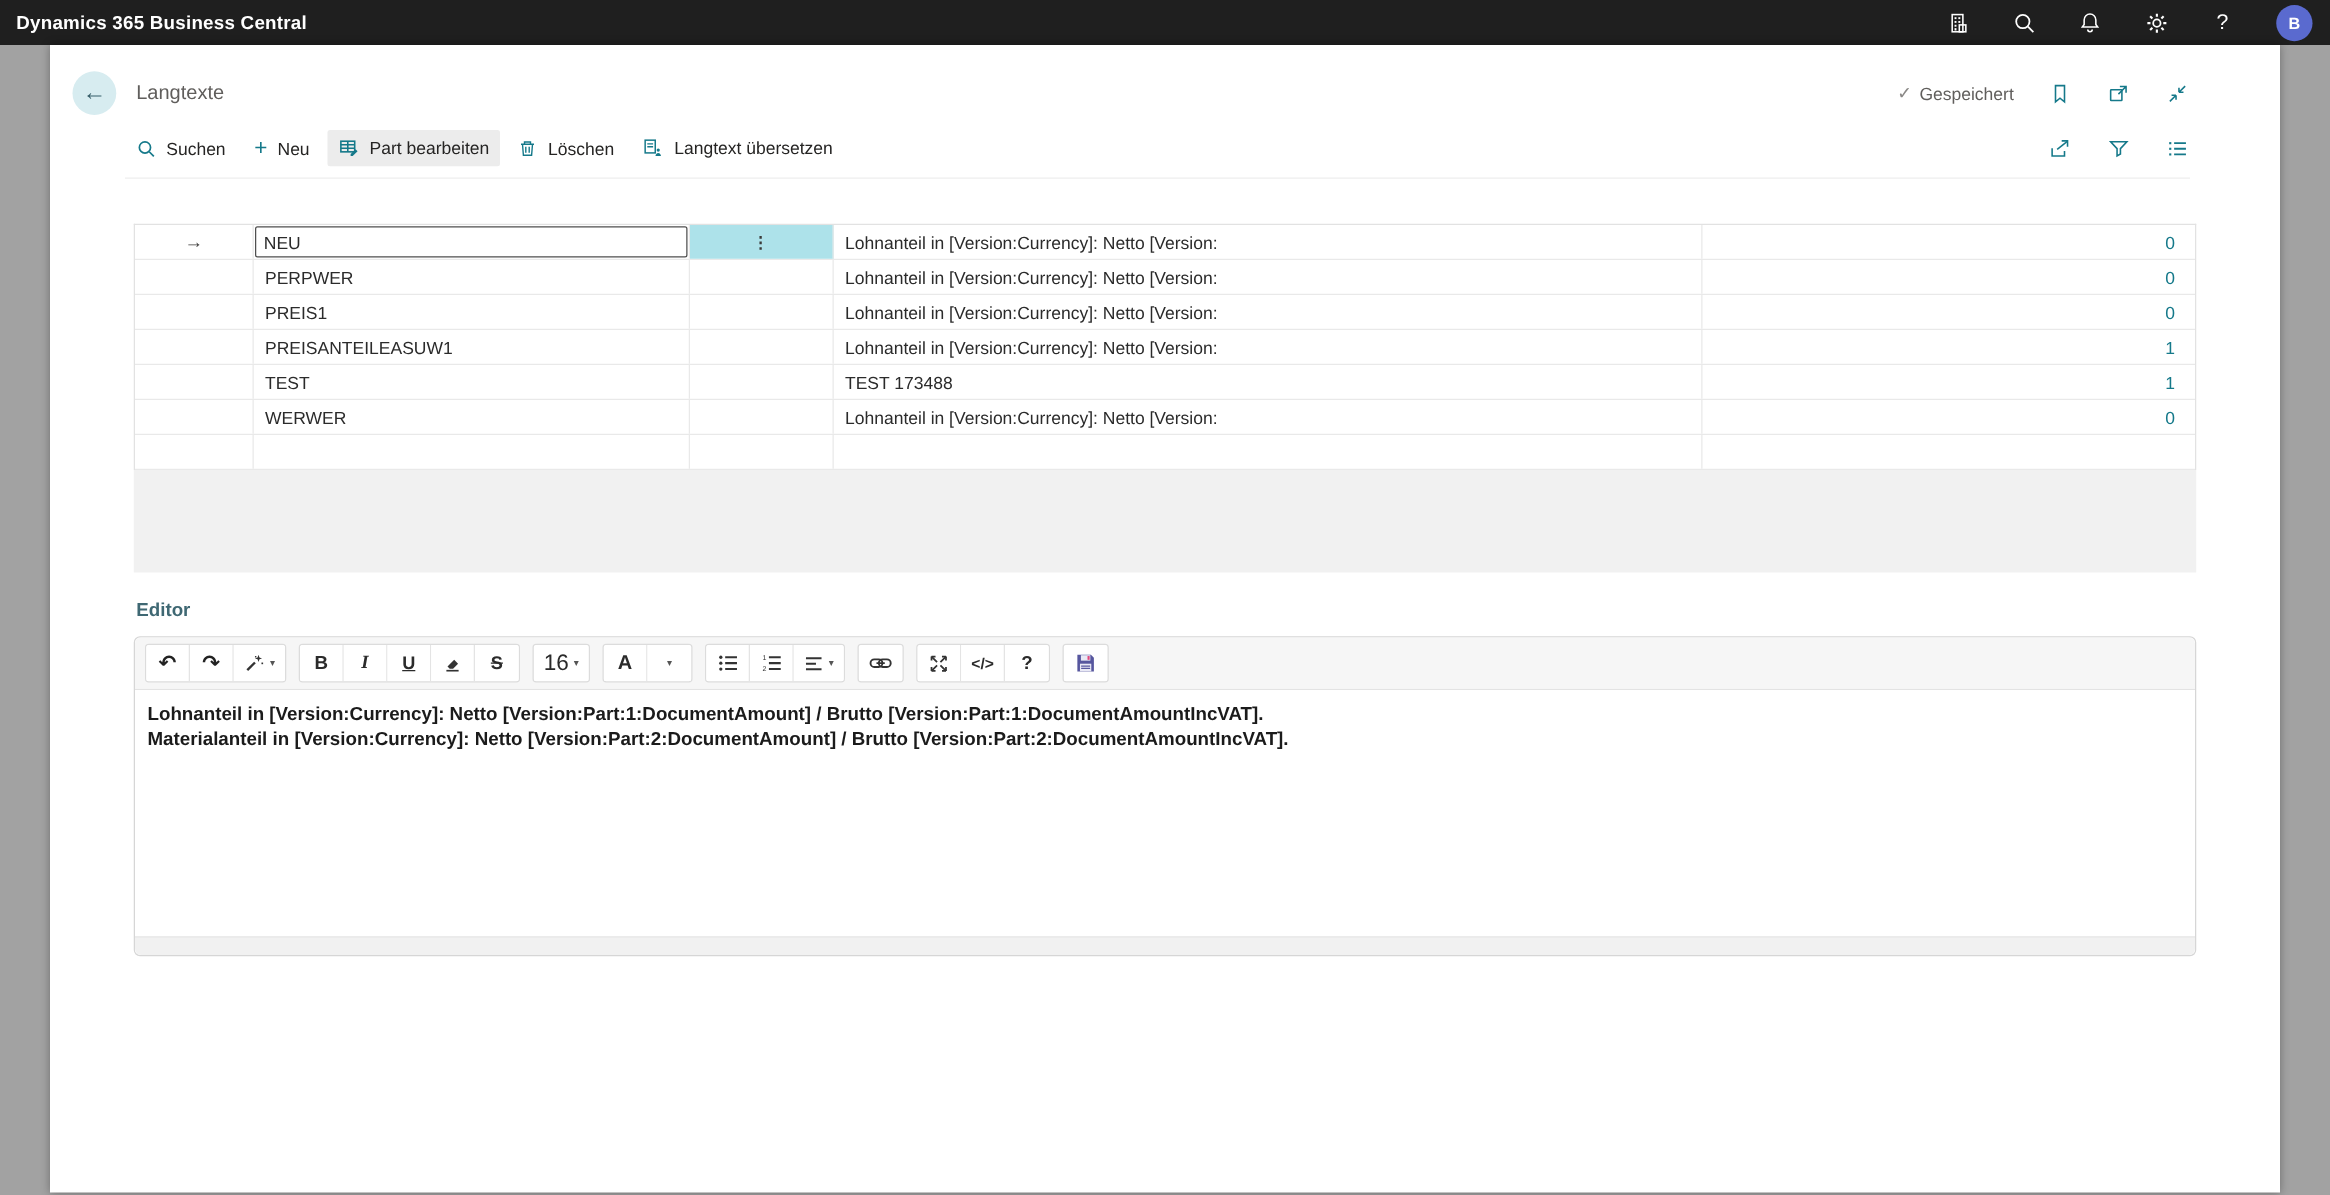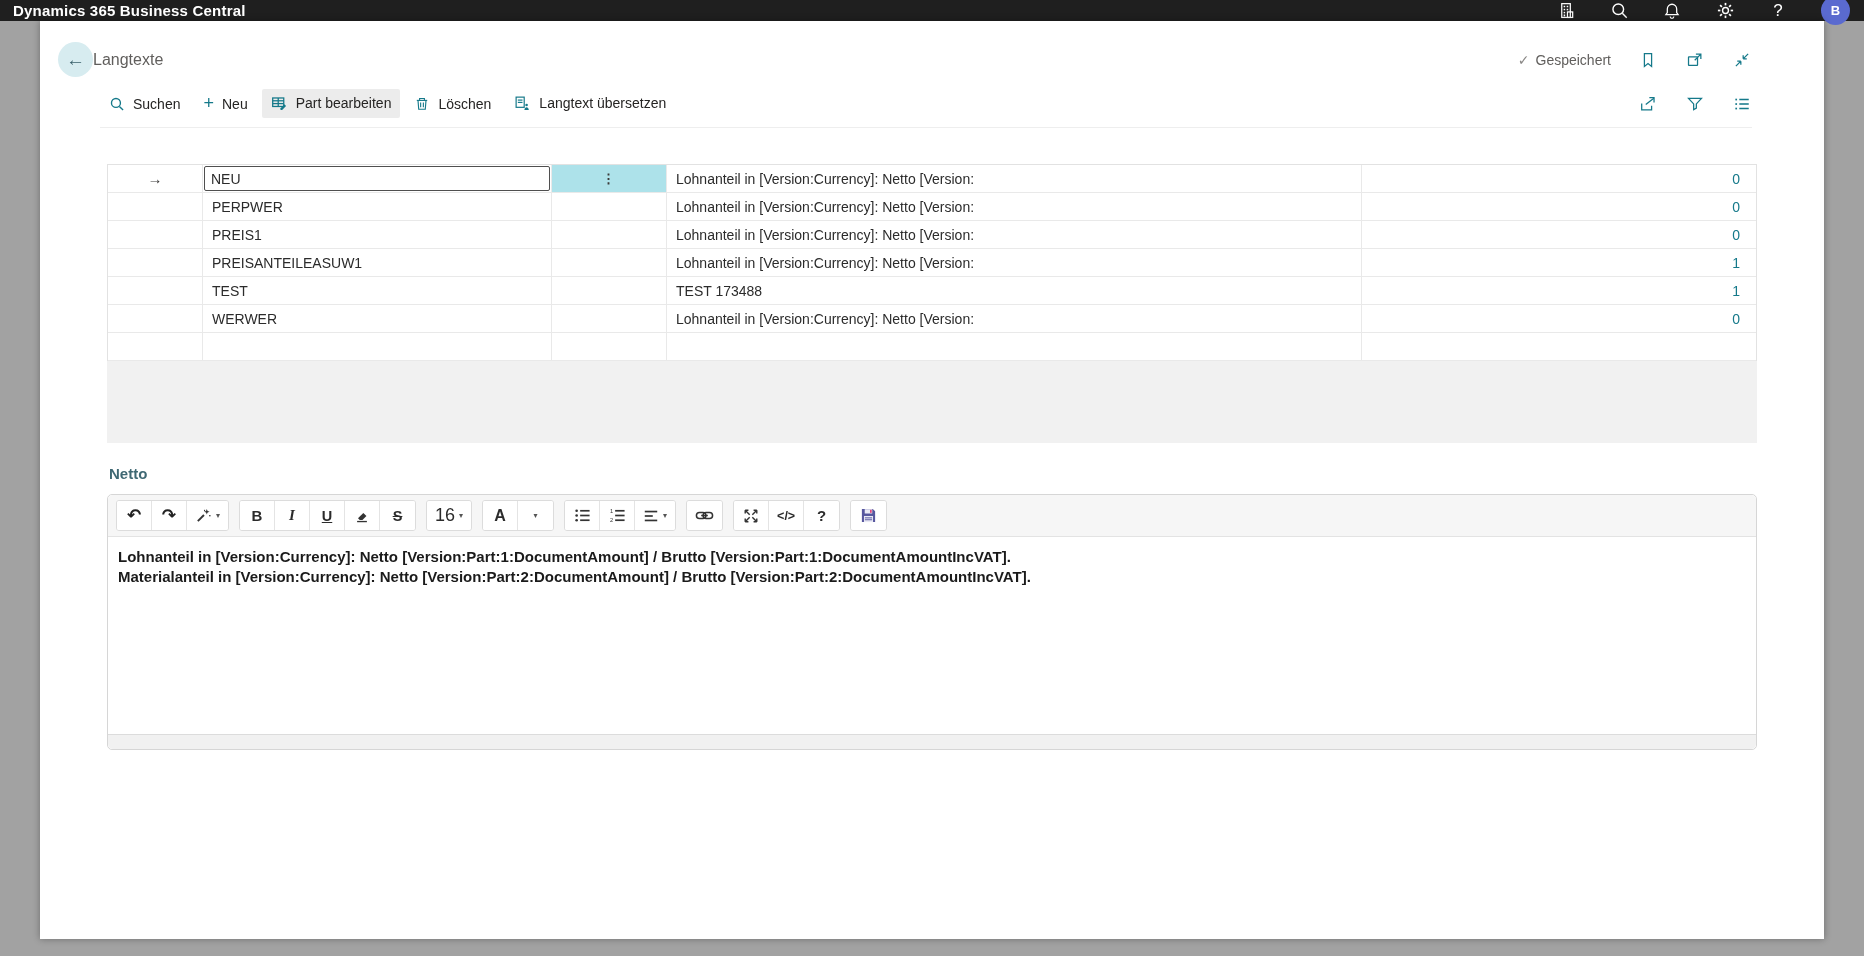--- a/index.html
+++ b/index.html
@@ -6,21 +6,21 @@
   html,body { width:100%; }
   body {
     font-family: "Liberation Sans", "DejaVu Sans", sans-serif;
     background: #a2a2a2;
     min-width: 1864px;
     height: 956px;
     overflow: hidden;
   }
   
   .topbar {
-    height: 21px; background: #1f1f1f; color: #fff;
+    height: 36px; background: #1f1f1f; color: #fff;
     display: flex; align-items: center; padding: 0 14px 0 13px;
   }
   .topbar-title { font-size: 15px; font-weight: 700; letter-spacing: .2px; }
   .topbar-right { margin-left: auto; display: flex; align-items: center; gap: 33px; }
   .tb-ico { width: 20px; height: 20px; display: flex; align-items: center; justify-content: center; color: #fff; cursor: pointer; }
   .tb-ico svg { display: block; }
   .tb-help { font-size: 17px; color:#fff; font-weight: 400; }
   .avatar {
     width: 29px; height: 29px; border-radius: 50%;
     background: #5a6acf; color: #fff; font-size: 13px; font-weight: 700;
@@ -31,21 +31,21 @@
     margin: 0 40px; background: #fff; height: 918px;
     box-shadow: 0 0 7px rgba(0,0,0,.33);
     position: relative; overflow: hidden;
   }
   .page-header { display: flex; align-items: center; padding: 21px 72px 0 18px; }
   .back-btn {
     width: 35px; height: 35px; border-radius: 50%; background: #d7ecf0;
     display: flex; align-items: center; justify-content: center;
     color: #39606b; font-size: 19px; cursor: pointer; border: none;
   }
-  .page-title { font-size: 16px; color: #605e5c; }
+  .page-title { margin-left: 16px; font-size: 16px; color: #605e5c; }
   .header-right { margin-left: auto; display: flex; align-items: center; gap: 27px; }
   .saved { display: flex; align-items: center; gap: 6px; color: #605e5c; font-size: 14px; }
   .saved .chk { color: #8a8886; font-size: 14px; }
   .hdr-ico { color: #15798a; width: 20px; height: 20px; display:flex; align-items:center; justify-content:center; cursor:pointer; }
   
   .actionbar {
     margin: 12px 72px 0 60px; display: flex; align-items: center;
     padding-bottom: 9px; border-bottom: 1px solid #eeeeee;
   }
   .ab-item {
@@ -387,21 +387,21 @@
         <div class="gc"></div>
         <div class="gc center"></div>
         <div class="gc"></div>
         <div class="gc num"></div>
       </div>
     </div>
   </div>
 
   <div class="filler"></div>
 
-  <div class="editor-heading">Netto</div>
+  <div class="editor-heading">Editor</div>
 
   <div class="editor-box">
     <div class="ed-toolbar">
 
       <span class="tb-group">
         <button class="ed-btn">
             <span class="glyph-undo">↶</span>
           </button>
         <button class="ed-btn">
             <span class="glyph-undo">↷</span>

